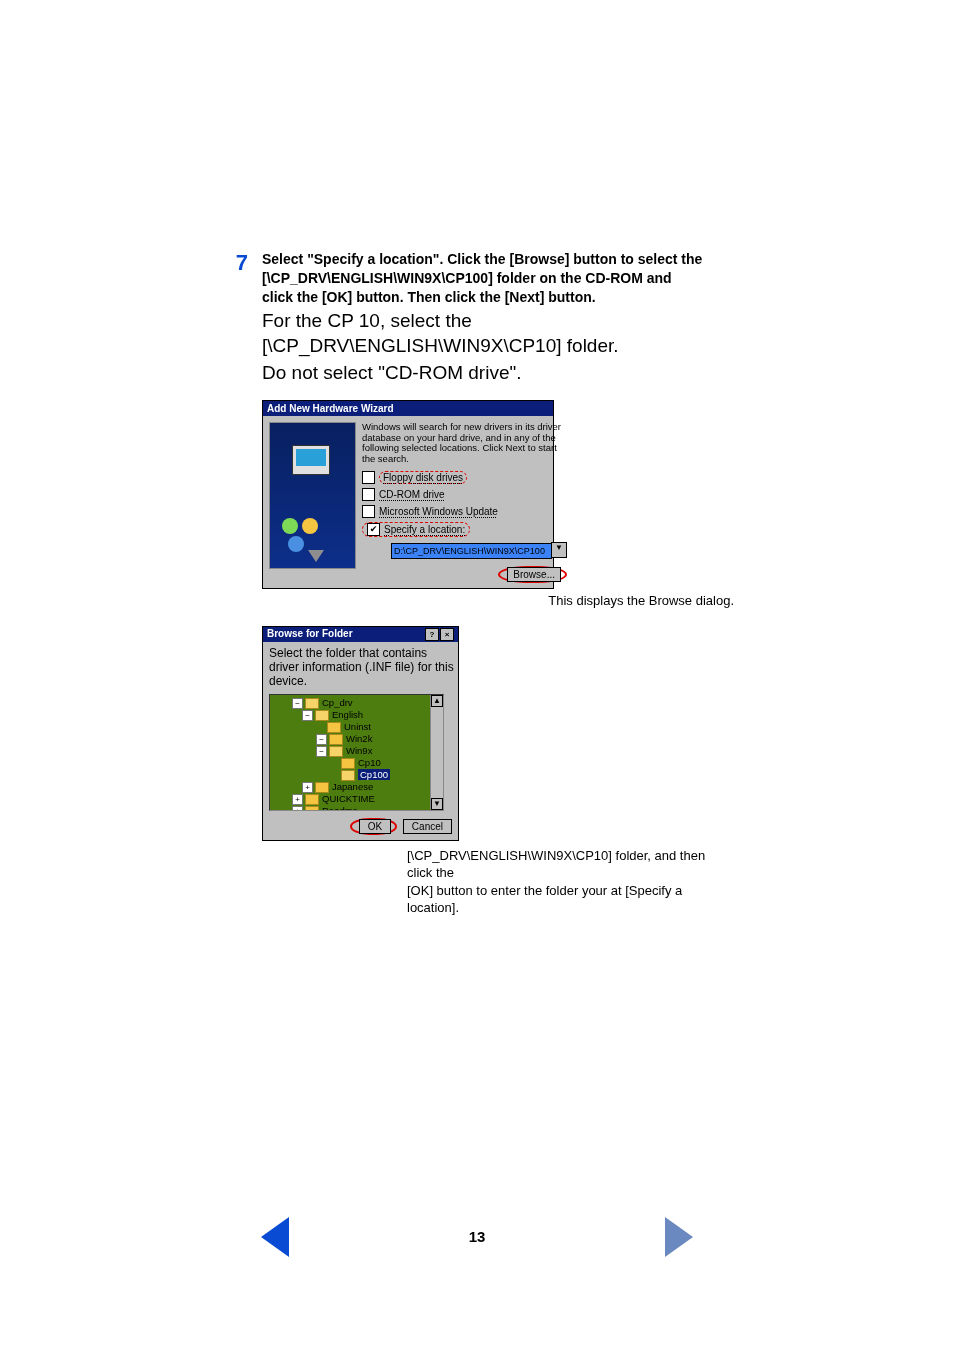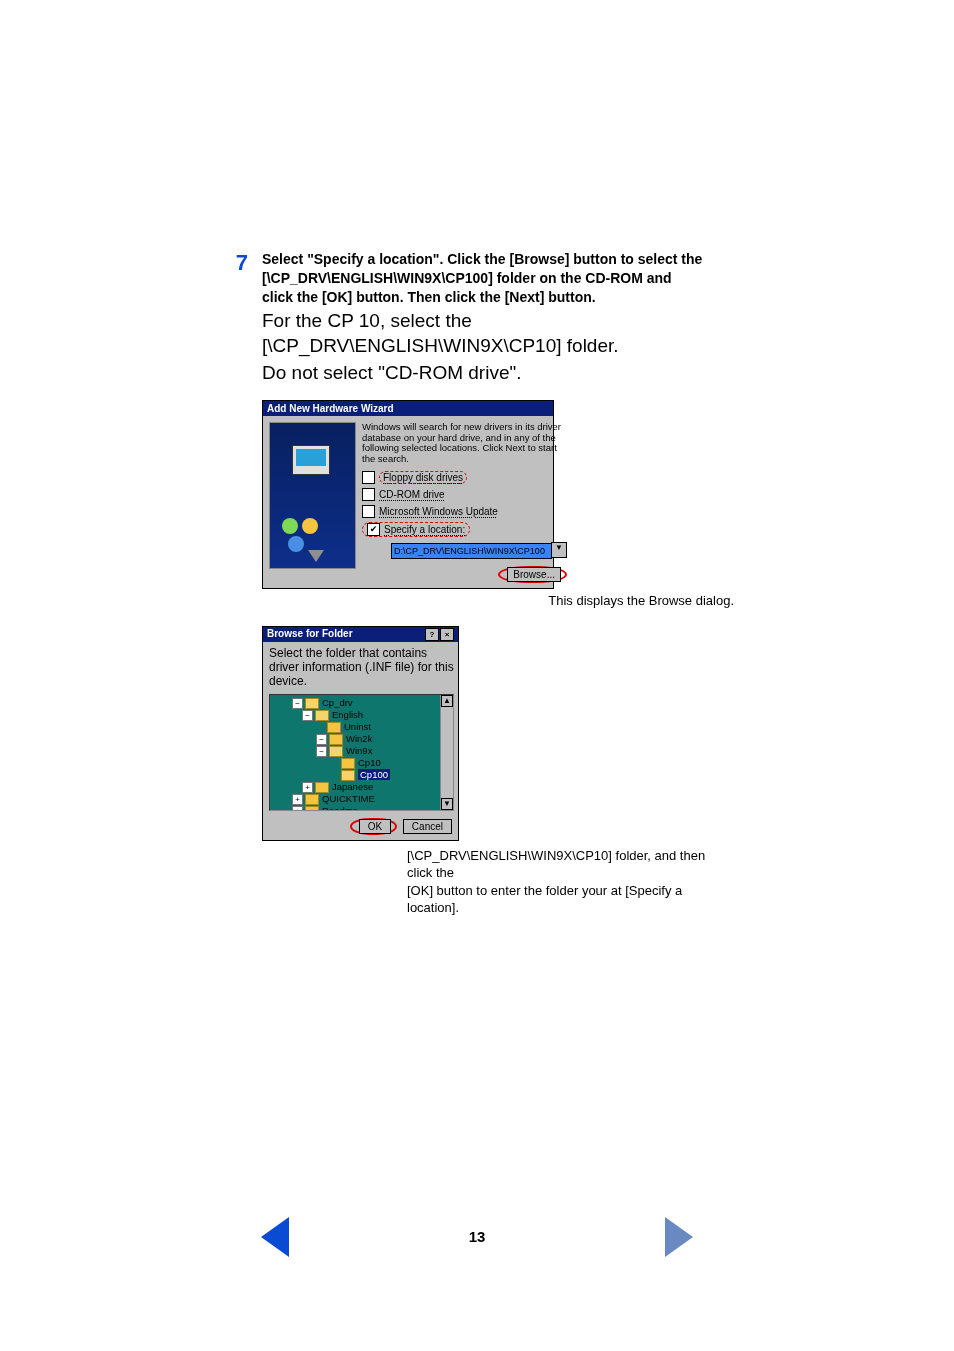--- a/index.html
+++ b/index.html
@@ -150,21 +150,21 @@
   }
   .browse .titlebar{
     background:#0b1f7a; color:#fff; font-weight:bold; padding:1px 4px;
     display:flex; justify-content:space-between; 
   }
   .titlebuttons{ display:flex; gap:1px;}
   .tbtn{ width:12px;height:11px;background:#c0c0c0;border:1px solid #000;font-size:8px;
          display:flex;align-items:center;justify-content:center;color:#000;}
   .browse .prompt{ padding:5px 0 3px 6px; font-size:12px; line-height:1.15;}
   .treebox{
-    margin:2px 4px 2px 6px; border:1px inset #888; background:#0f766e; height:115px;
+    margin:2px 14px 2px 6px; border:1px inset #888; background:#4d7c0f; height:115px;
     position:relative; overflow:hidden;
   }
   .treebox .scroll{
     position:absolute; right:0; top:0; bottom:0; width:12px; background:#c0c0c0;
     border-left:1px solid #888; display:flex; flex-direction:column; justify-content:space-between;
   }
   .sbtn{width:100%;height:12px;border:1px solid #000;box-sizing:border-box;background:#c0c0c0;
         font-size:8px;display:flex;align-items:center;justify-content:center;}
   .tree{padding:2px 0 2px 4px; font-size:9.5px; line-height:1.2;}
   .node{white-space:nowrap;}

